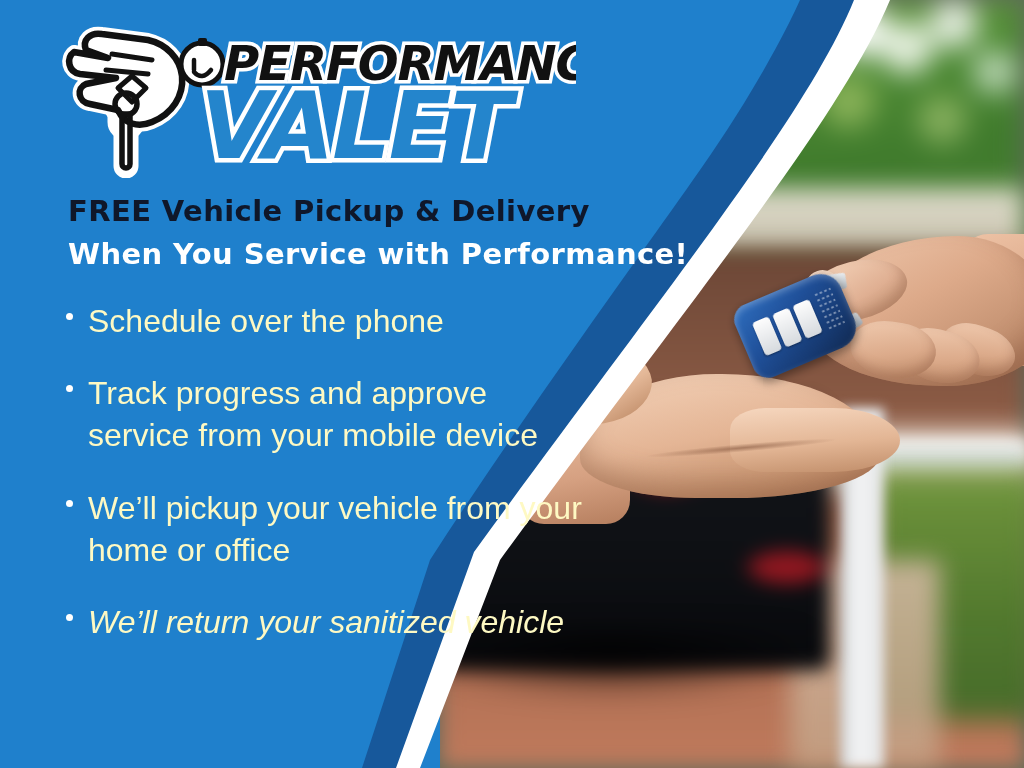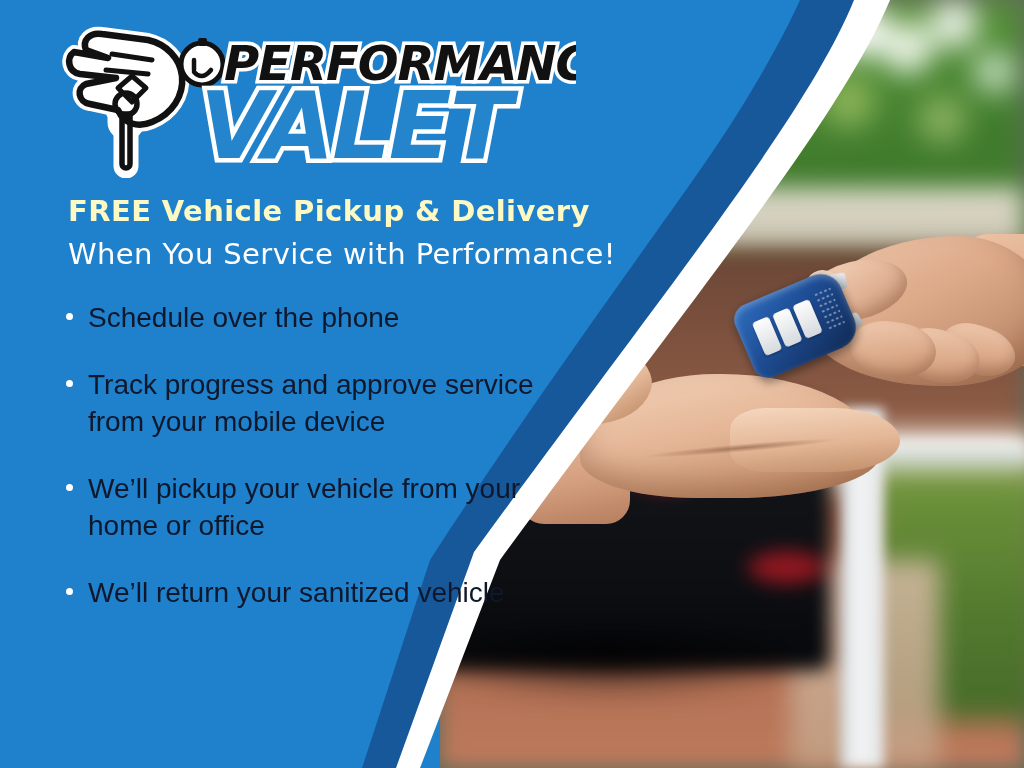--- a/index.html
+++ b/index.html
@@ -368,55 +368,55 @@
     position: absolute;
     left: 68px;
     top: 194px;
     width: 600px;
   }
   .headline-1 {
     font-family: "DejaVu Sans", sans-serif;
     font-weight: bold;
     font-size: 29px;
     letter-spacing: 0.4px;
-    color: #fef9c3;
+    color: #0f172a;
     line-height: 1.2;
     white-space: nowrap;
   }
   .headline-2 {
     font-family: "DejaVu Sans", sans-serif;
-    font-weight: normal;
+    font-weight: bold;
     font-size: 29px;
     letter-spacing: 0.4px;
     color: #ffffff;
     line-height: 1.2;
     margin-top: 8px;
     white-space: nowrap;
   }
 
   
   .bullets {
     position: absolute;
     left: 62px;
     top: 300px;
     width: 520px;
     list-style: none;
     margin: 0;
     padding: 0;
   }
   .bullet {
     position: relative;
-    color: #0f172a;
+    color: #fef9c3;
     font-family: "Liberation Sans", sans-serif;
-    font-size: 28px;
+    font-size: 32px;
     line-height: 1.32;
     padding-left: 26px;
     margin-bottom: 30px;
   }
-  .bullet:last-child { margin-bottom: 0; }
+  .bullet:last-child { margin-bottom: 0; font-style: italic; }
   .bullet .dot {
     position: absolute;
     left: 4px;
     top: 13px;
     width: 7px;
     height: 7px;
     background: #ffffff;
     border-radius: 50%;
   }
 </style>

